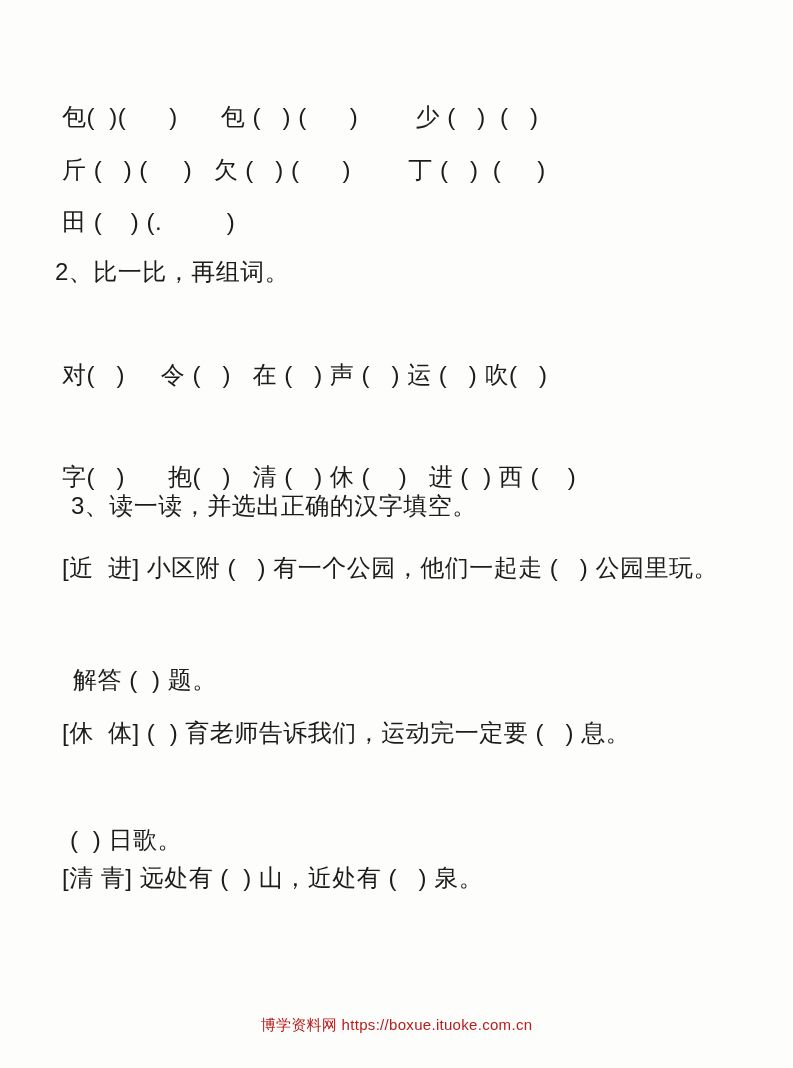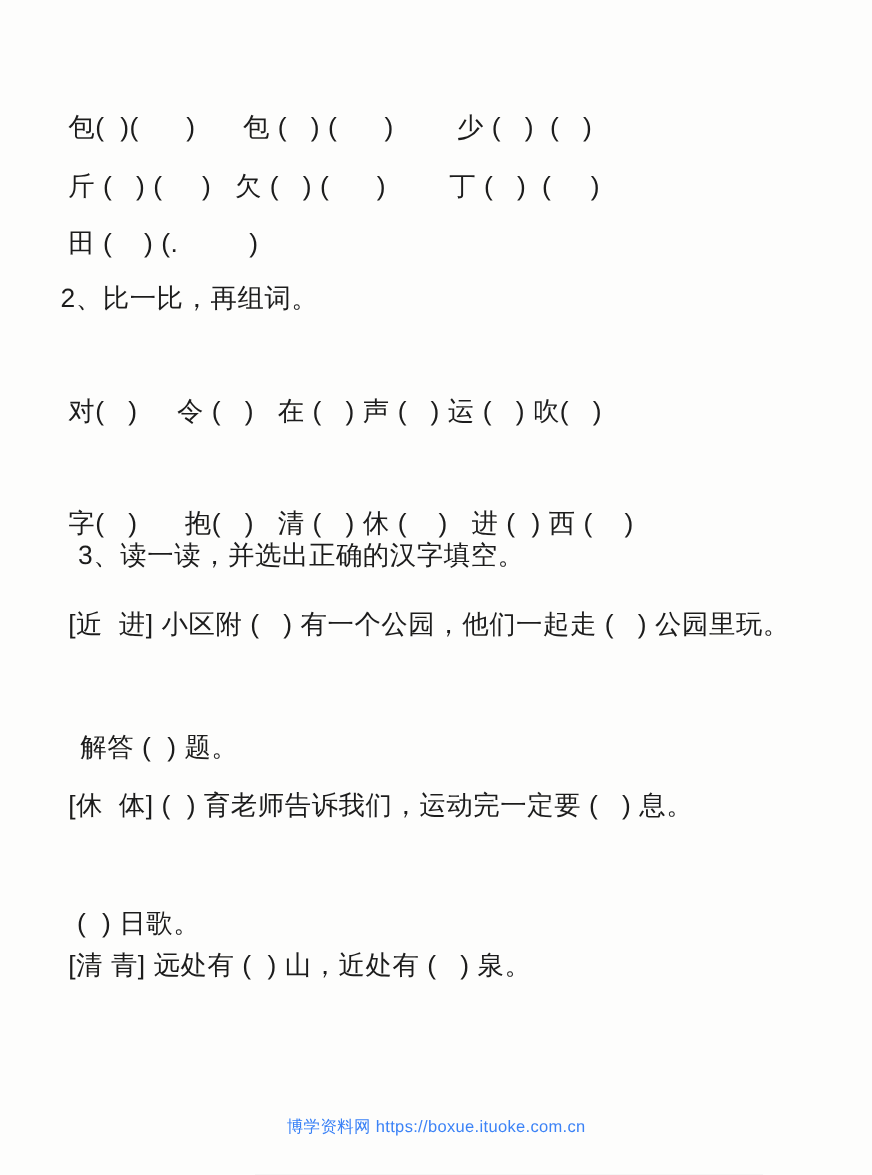--- a/index.html
+++ b/index.html
@@ -51,21 +51,21 @@
   .i6  { top: 908px; }
   .footer {
     position: absolute;
     top: 1012px;
     left: 0;
     width: 100%;
     height: 26px;
     line-height: 26px;
     text-align: center;
     font-size: 15px;
-    color: #3b82f6;
+    color: #b91c1c;
     letter-spacing: 0.3px;
     white-space: pre;
   }
 </style>
 </head>
 <body>
 
 <div class="page">
 
   <div class="ln l1">包(  )(      )      包 (   ) (      )        少 (   )  (   )</div>

